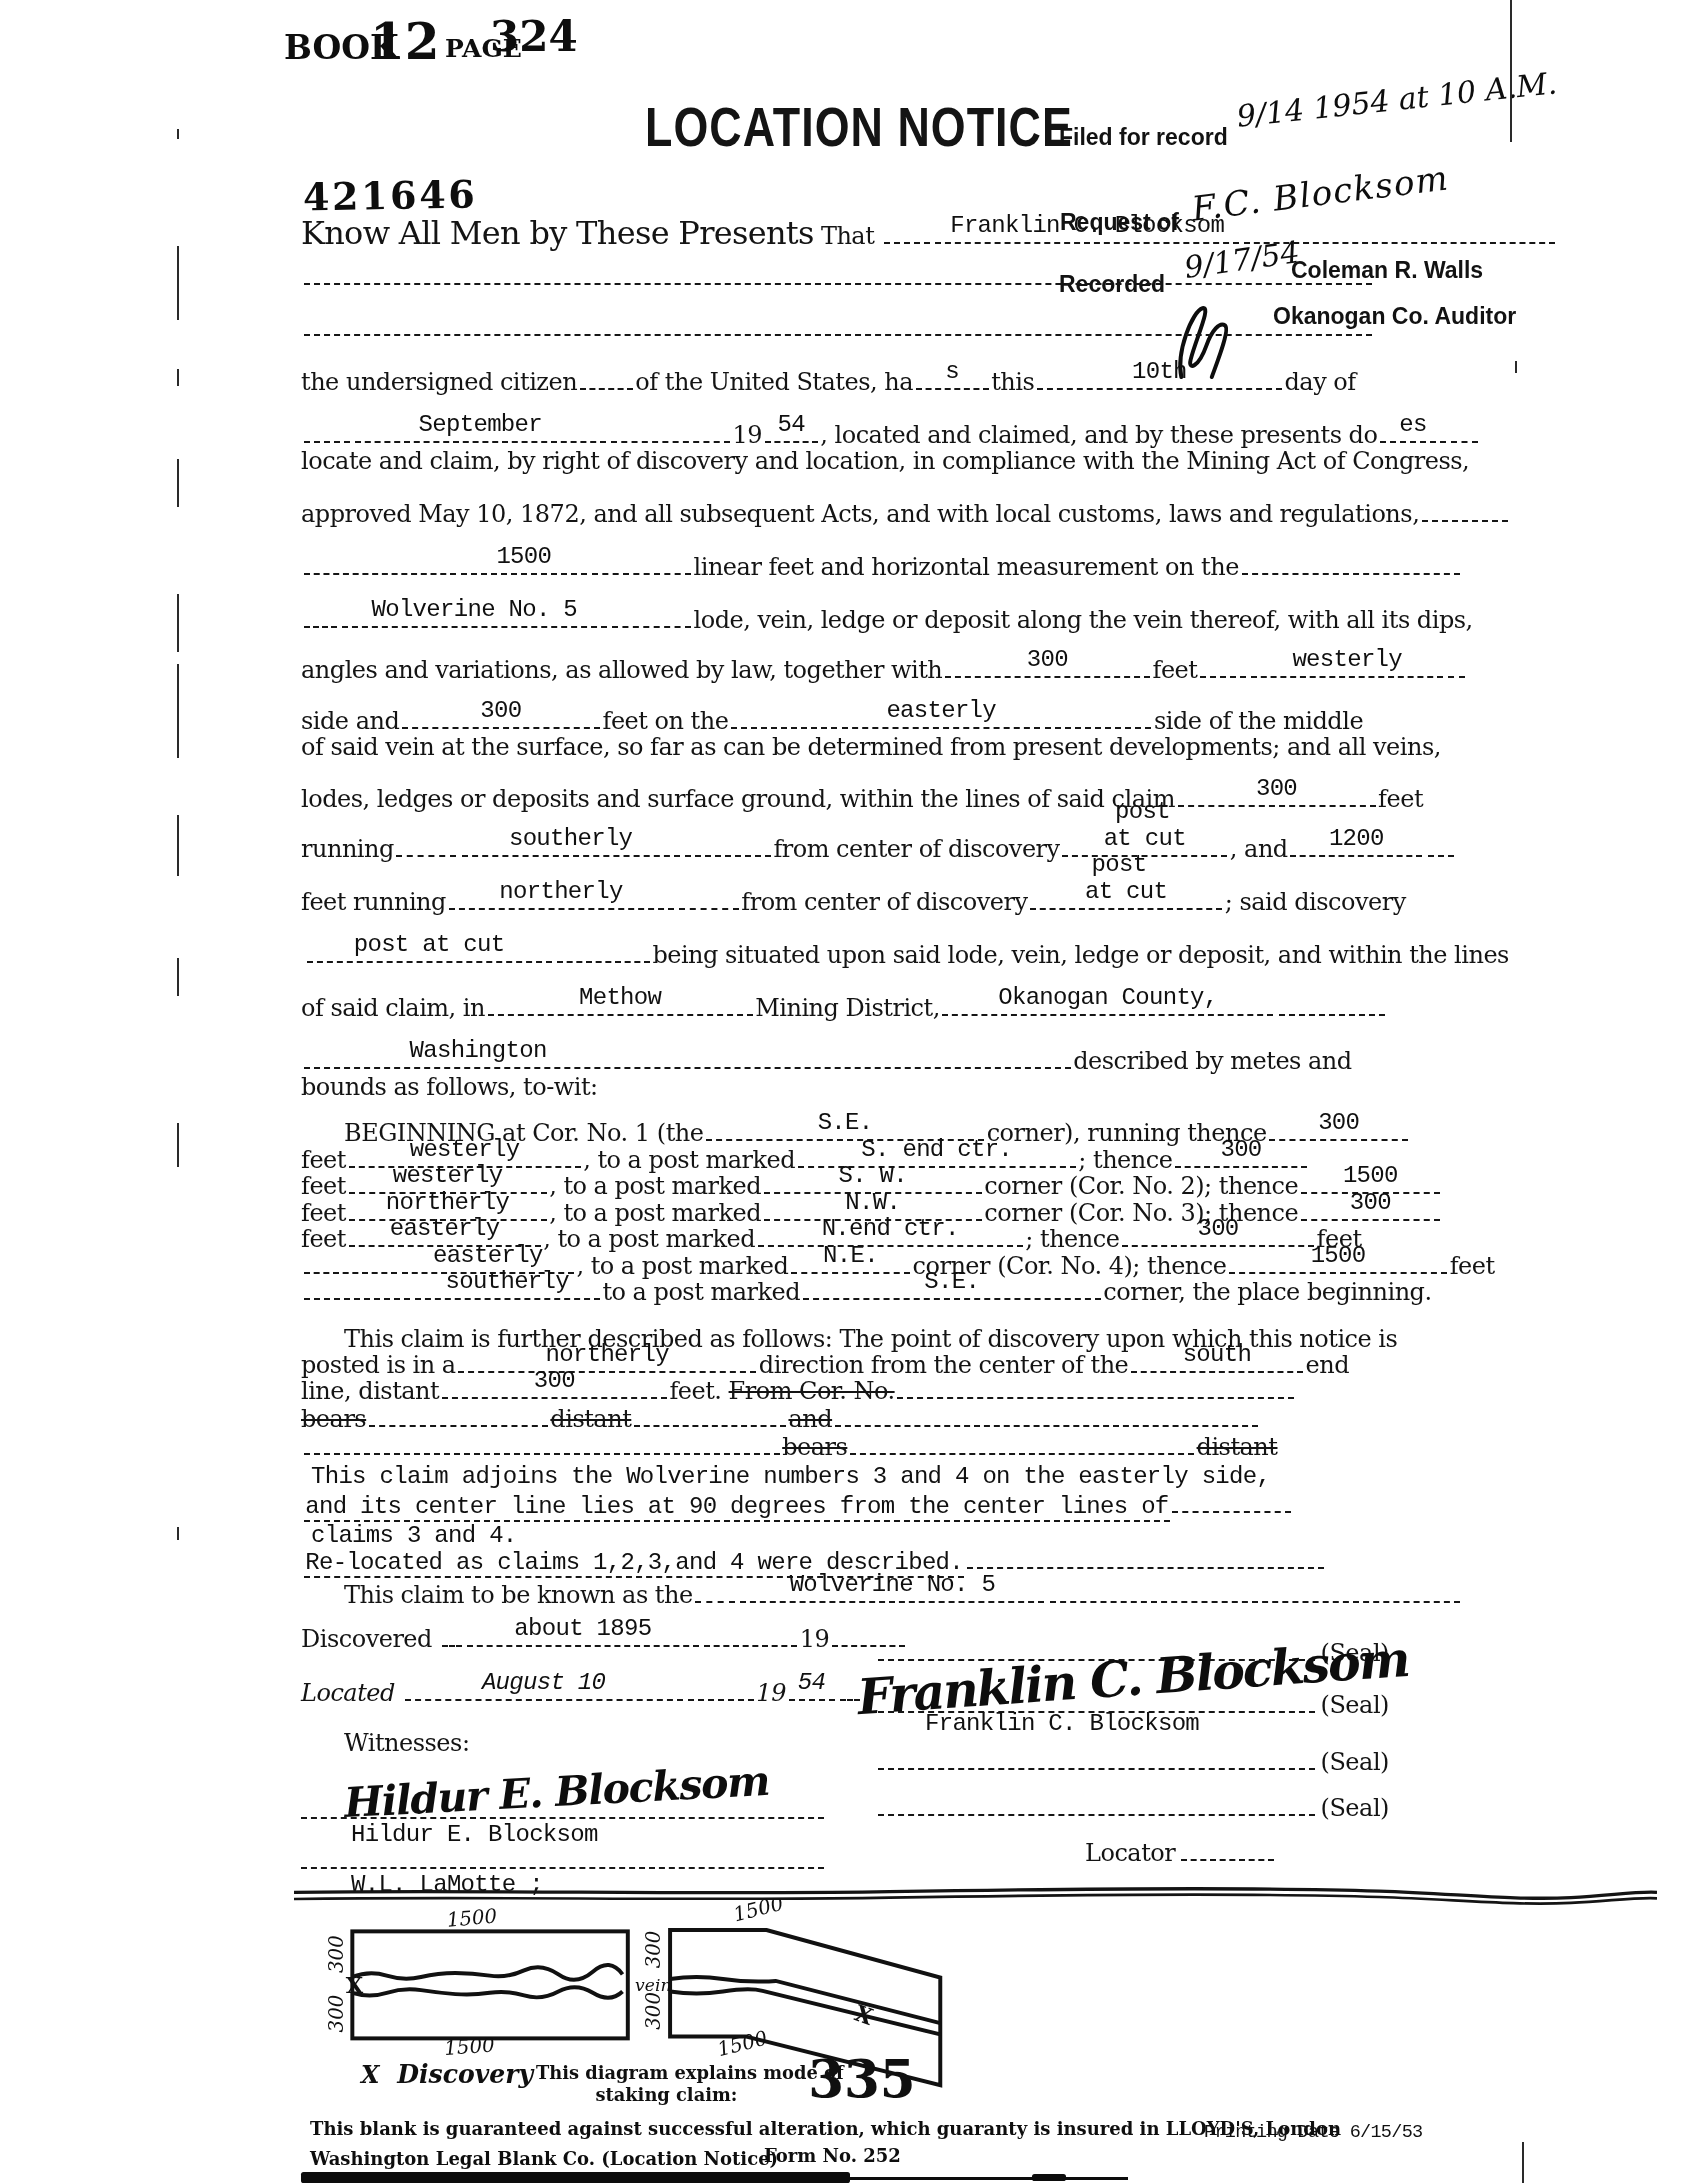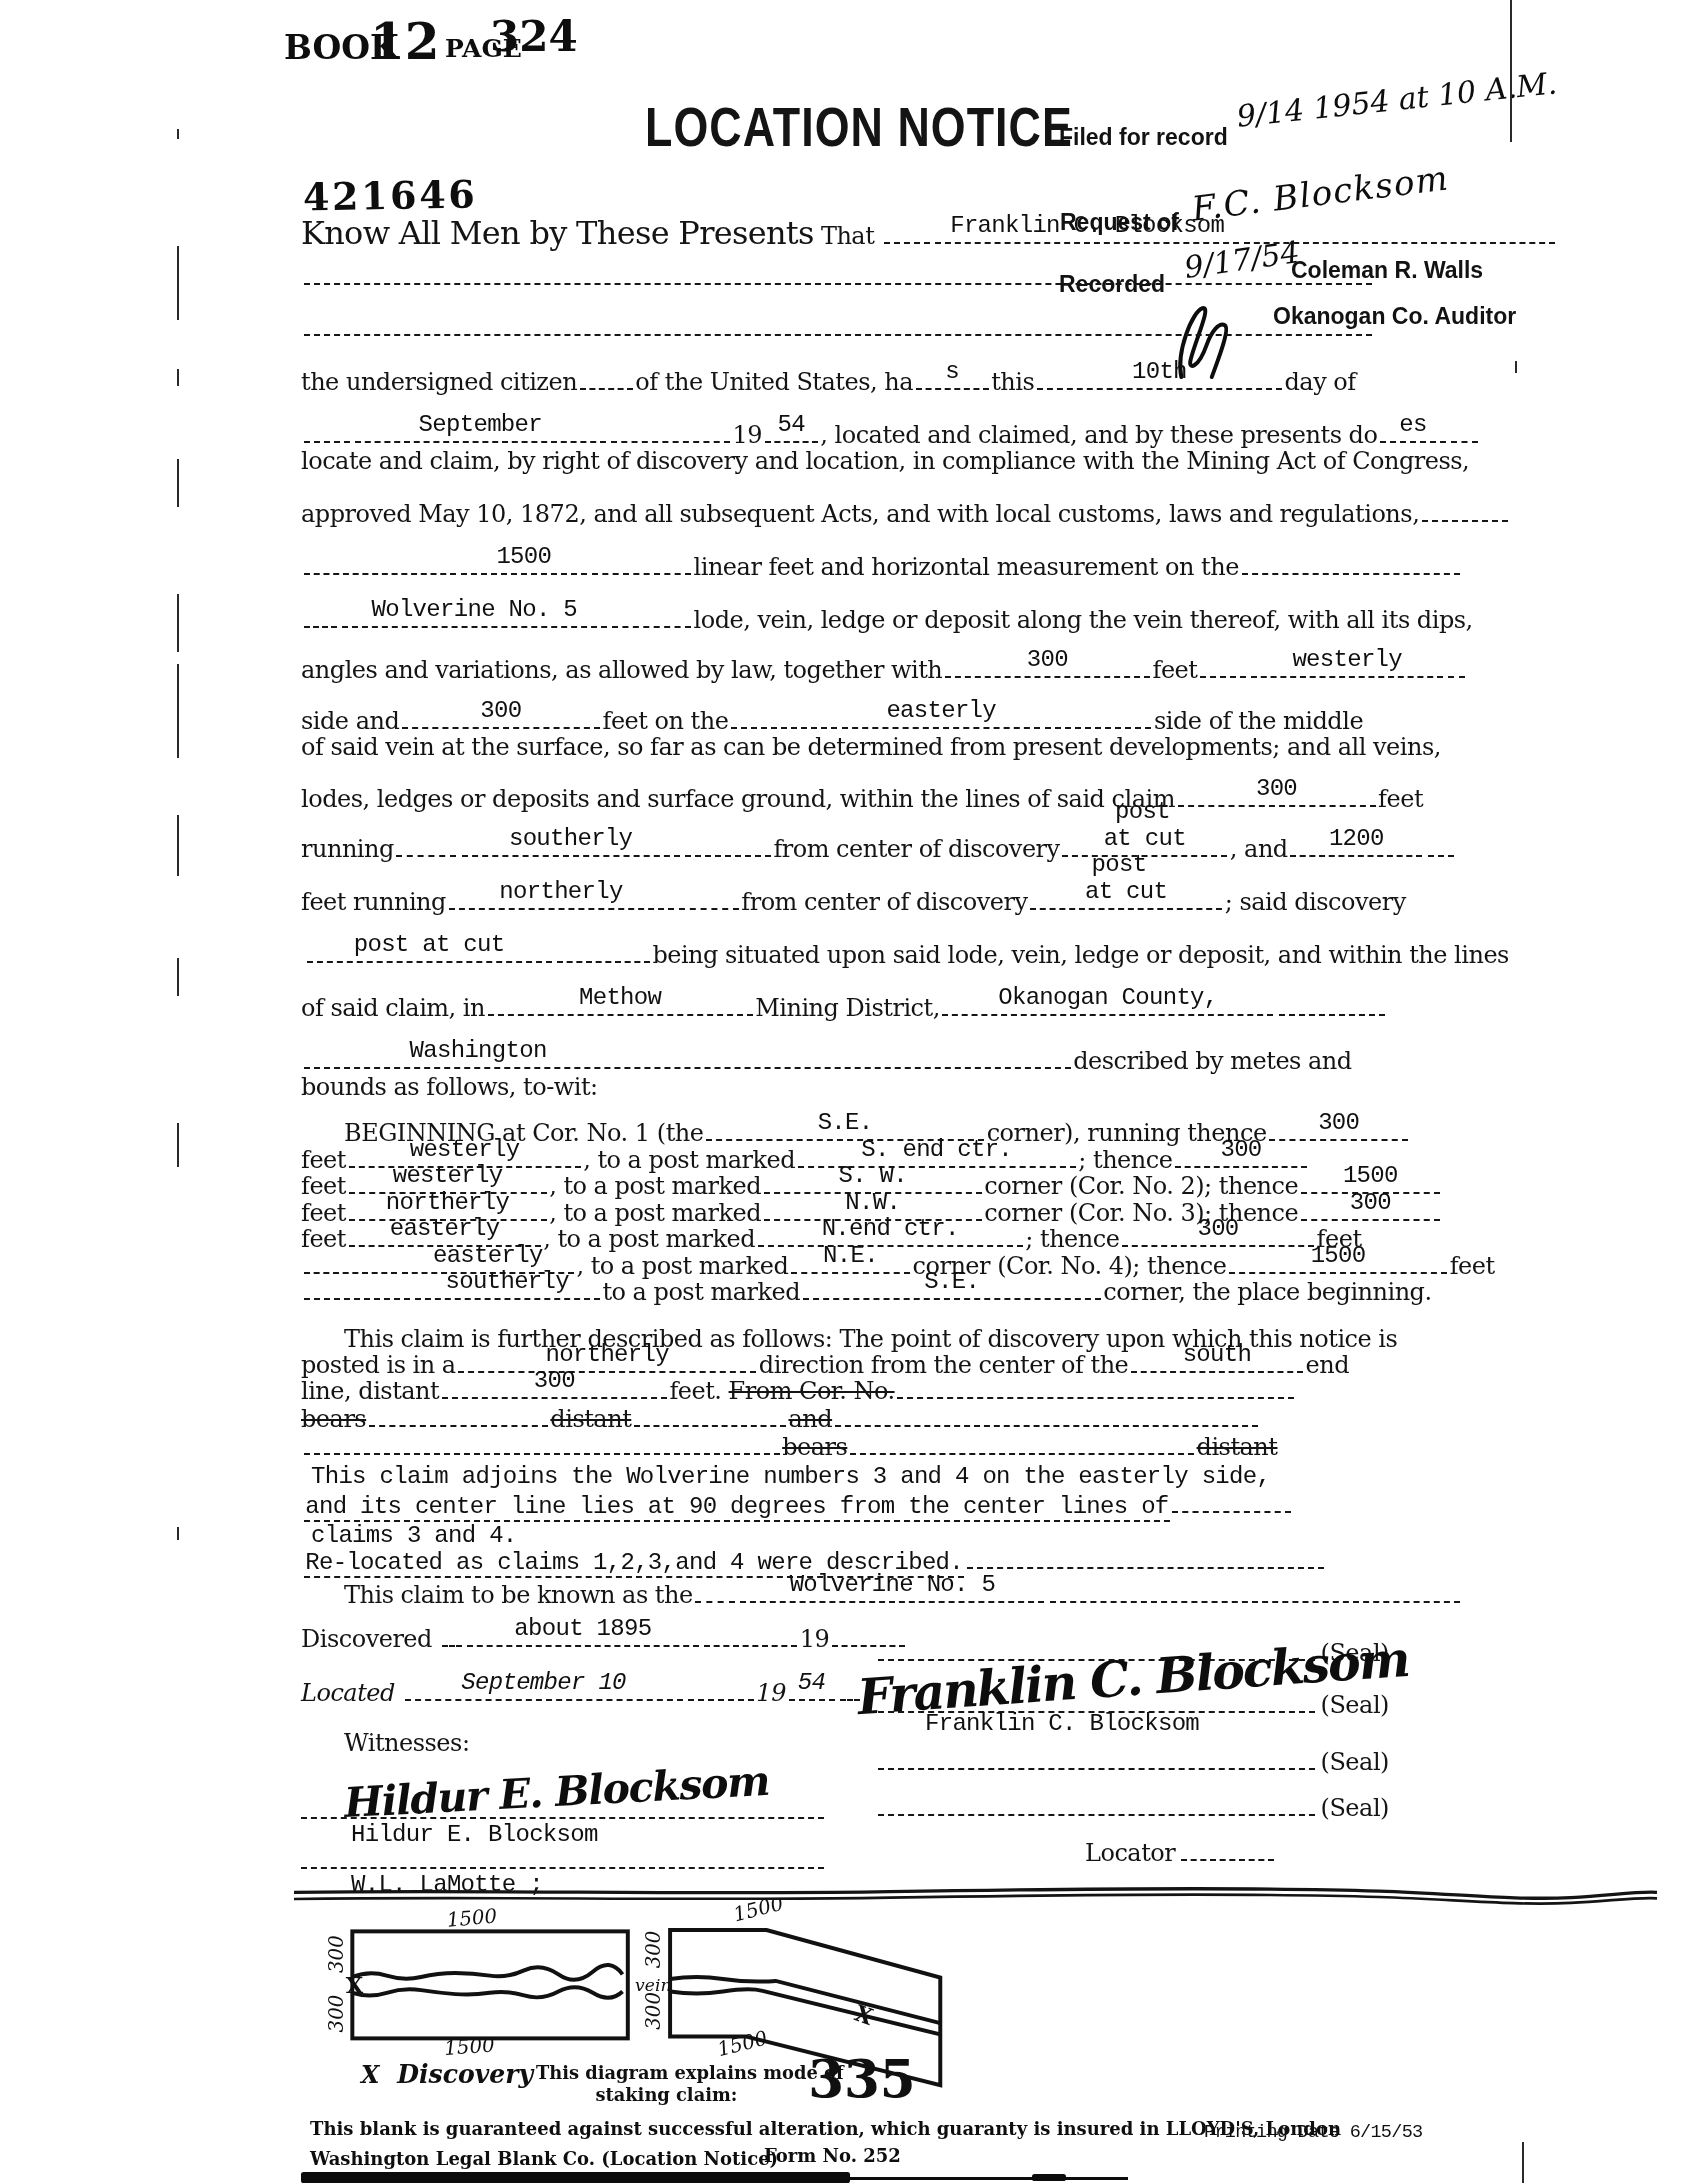--- a/index.html
+++ b/index.html
@@ -84,21 +84,21 @@
       <div class="line" style="left: 301px; top: 1351px;"><span class="print">posted is in a</span><span class="blank" style="width: 298px;"><span class="typedv">northerly</span></span><span class="print">direction from the center of the</span><span class="blank" style="width: 172px;"><span class="typedv">south</span></span><span class="print">end</span></div>
       <div class="line" style="left: 301px; top: 1377px;"><span class="print">line, distant</span><span class="blank" style="width: 225px;"><span class="typedv">300</span></span><span class="print">feet. </span><span class="print struck">From Cor. No.</span><span class="blank" style="width: 397px;"></span></div>
       <div class="line" style="left: 301px; top: 1405px;"><span class="print struck">bears</span><span class="blank" style="width: 179px;"></span><span class="print struck">distant</span><span class="blank" style="width: 152px;"></span><span class="print struck">and</span><span class="blank" style="width: 423px;"></span></div>
       <div class="line" style="left: 301px; top: 1433px;"><span class="blank" style="width: 476px;"></span><span class="print struck">bears</span><span class="blank" style="width: 344px;"></span><span class="print struck">distant</span></div>
       <div class="line" style="left: 311px; top: 1463px;"><span class="tyn">This claim adjoins the Wolverine numbers 3 and 4 on the easterly side,</span></div>
       <div class="line" style="left: 304px; top: 1493px;"><span class="typedu">and its center line lies at 90 degrees from the center lines of</span><span class="blank" style="width: 119px;"></span></div>
       <div class="line" style="left: 311px; top: 1522px;"><span class="tyn">claims 3 and 4.</span></div>
       <div class="line" style="left: 304px; top: 1549px;"><span class="typedu">Re-located as claims 1,2,3,and 4 were described.</span><span class="blank" style="width: 357px;"></span></div>
       <div class="line" style="left: 344px; top: 1581px;"><span class="print">This claim to be known as the</span><span class="blank" style="width: 40px;"></span><span class="blank" style="width: 304px;"><span class="typedv">Wolverine No. 5</span></span><span class="blank" style="width: 410px;"></span></div>
       <div class="line" style="left: 301px; top: 1625px;"><span class="print">Discovered </span><span class="blank" style="width: 20px;"></span><span class="blank" style="width: 232px;"><span class="typedv">about 1895</span></span><span class="blank" style="width: 93px;"></span><span class="print">19</span><span class="blank" style="width: 73px;"></span></div>
-      <div class="line" style="left: 301px; top: 1679px; font-style: italic;"><span class="print">Located </span><span class="blank" style="width: 278px;"><span class="typedv">September 10</span></span><span class="blank" style="width: 66px;"></span><span class="print">19</span><span class="blank" style="width: 46px;"><span class="typedv">54</span></span><span class="blank" style="width: 20px;"></span></div>
+      <div class="line" style="left: 301px; top: 1679px; font-style: italic;"><span class="print">Located </span><span class="blank" style="width: 278px;"><span class="typedv">August 10</span></span><span class="blank" style="width: 66px;"></span><span class="print">19</span><span class="blank" style="width: 46px;"><span class="typedv">54</span></span><span class="blank" style="width: 20px;"></span></div>
       <div class="line" style="left: 344px; top: 1729px;"><span class="print">Witnesses:</span></div>
     </div>
 
   <div class="seal-row" style="left:875px;top:1639px;">
     <span class="blank" style="width:437px;"></span>
     <span class="print">(Seal)</span>
   </div>
   <div class="seal-row" style="left:875px;top:1691px;">
     <span class="blank" style="width:437px;"></span>
     <span class="print">(Seal)</span>

